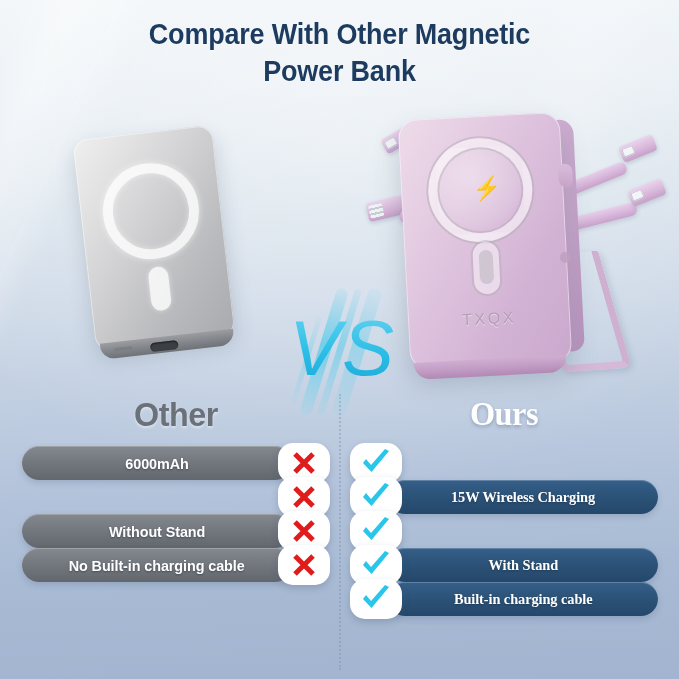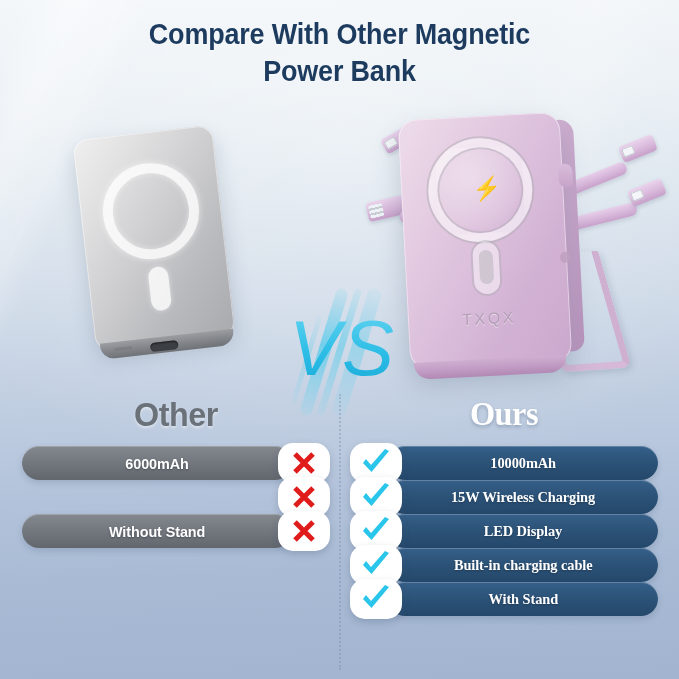--- a/index.html
+++ b/index.html
@@ -484,75 +484,79 @@
           <div class="pill-bar">
             <span class="pill-label">Without Stand</span>
           </div>
           <div class="badge">
             <svg class="icon-x" width="28" height="28" viewBox="0 0 28 28">
               <path d="M5 5 L23 23 M23 5 L5 23" stroke="#e01b1b" stroke-width="5" stroke-linecap="butt"></path>
             </svg>
           </div>
         </div>
 
+        <div class="row">
+          <div class="pill-bar">
+            <span class="pill-label">No Built-in charging cable</span>
+          </div>
+          <div class="badge">
+            <svg class="icon-x" width="28" height="28" viewBox="0 0 28 28">
+              <path d="M5 5 L23 23 M23 5 L5 23" stroke="#e01b1b" stroke-width="5" stroke-linecap="butt"></path>
+            </svg>
+          </div>
+        </div>
 
       </div>
     </div>
 
     <div class="col right">
       <div class="col-head">Ours</div>
       <div class="rows">
 
         <div class="row">
-          <div class="pill-bar">
-            <span class="pill-label">10000mAh</span>
-          </div>
           <div class="badge">
             <svg class="icon-check" width="32" height="30" viewBox="0 0 32 30">
               <path d="M3 15 L11.5 24 L29 3 L25 1 L11 17 L6 11 Z" fill="#29c5ea"></path>
             </svg>
           </div>
         </div>
 
         <div class="row">
           <div class="pill-bar">
             <span class="pill-label">15W Wireless Charging</span>
           </div>
           <div class="badge">
             <svg class="icon-check" width="32" height="30" viewBox="0 0 32 30">
               <path d="M3 15 L11.5 24 L29 3 L25 1 L11 17 L6 11 Z" fill="#29c5ea"></path>
             </svg>
           </div>
         </div>
 
         <div class="row">
-          <div class="pill-bar">
-            <span class="pill-label">LED Display</span>
-          </div>
           <div class="badge">
             <svg class="icon-check" width="32" height="30" viewBox="0 0 32 30">
               <path d="M3 15 L11.5 24 L29 3 L25 1 L11 17 L6 11 Z" fill="#29c5ea"></path>
             </svg>
           </div>
         </div>
 
         <div class="row">
           <div class="pill-bar">
-            <span class="pill-label">Built-in charging cable</span>
+            <span class="pill-label">With Stand</span>
           </div>
           <div class="badge">
             <svg class="icon-check" width="32" height="30" viewBox="0 0 32 30">
               <path d="M3 15 L11.5 24 L29 3 L25 1 L11 17 L6 11 Z" fill="#29c5ea"></path>
             </svg>
           </div>
         </div>
 
         <div class="row">
           <div class="pill-bar">
-            <span class="pill-label">With Stand</span>
+            <span class="pill-label">Built-in charging cable</span>
           </div>
           <div class="badge">
             <svg class="icon-check" width="32" height="30" viewBox="0 0 32 30">
               <path d="M3 15 L11.5 24 L29 3 L25 1 L11 17 L6 11 Z" fill="#29c5ea"></path>
             </svg>
           </div>
         </div>
 
       </div>
     </div>

